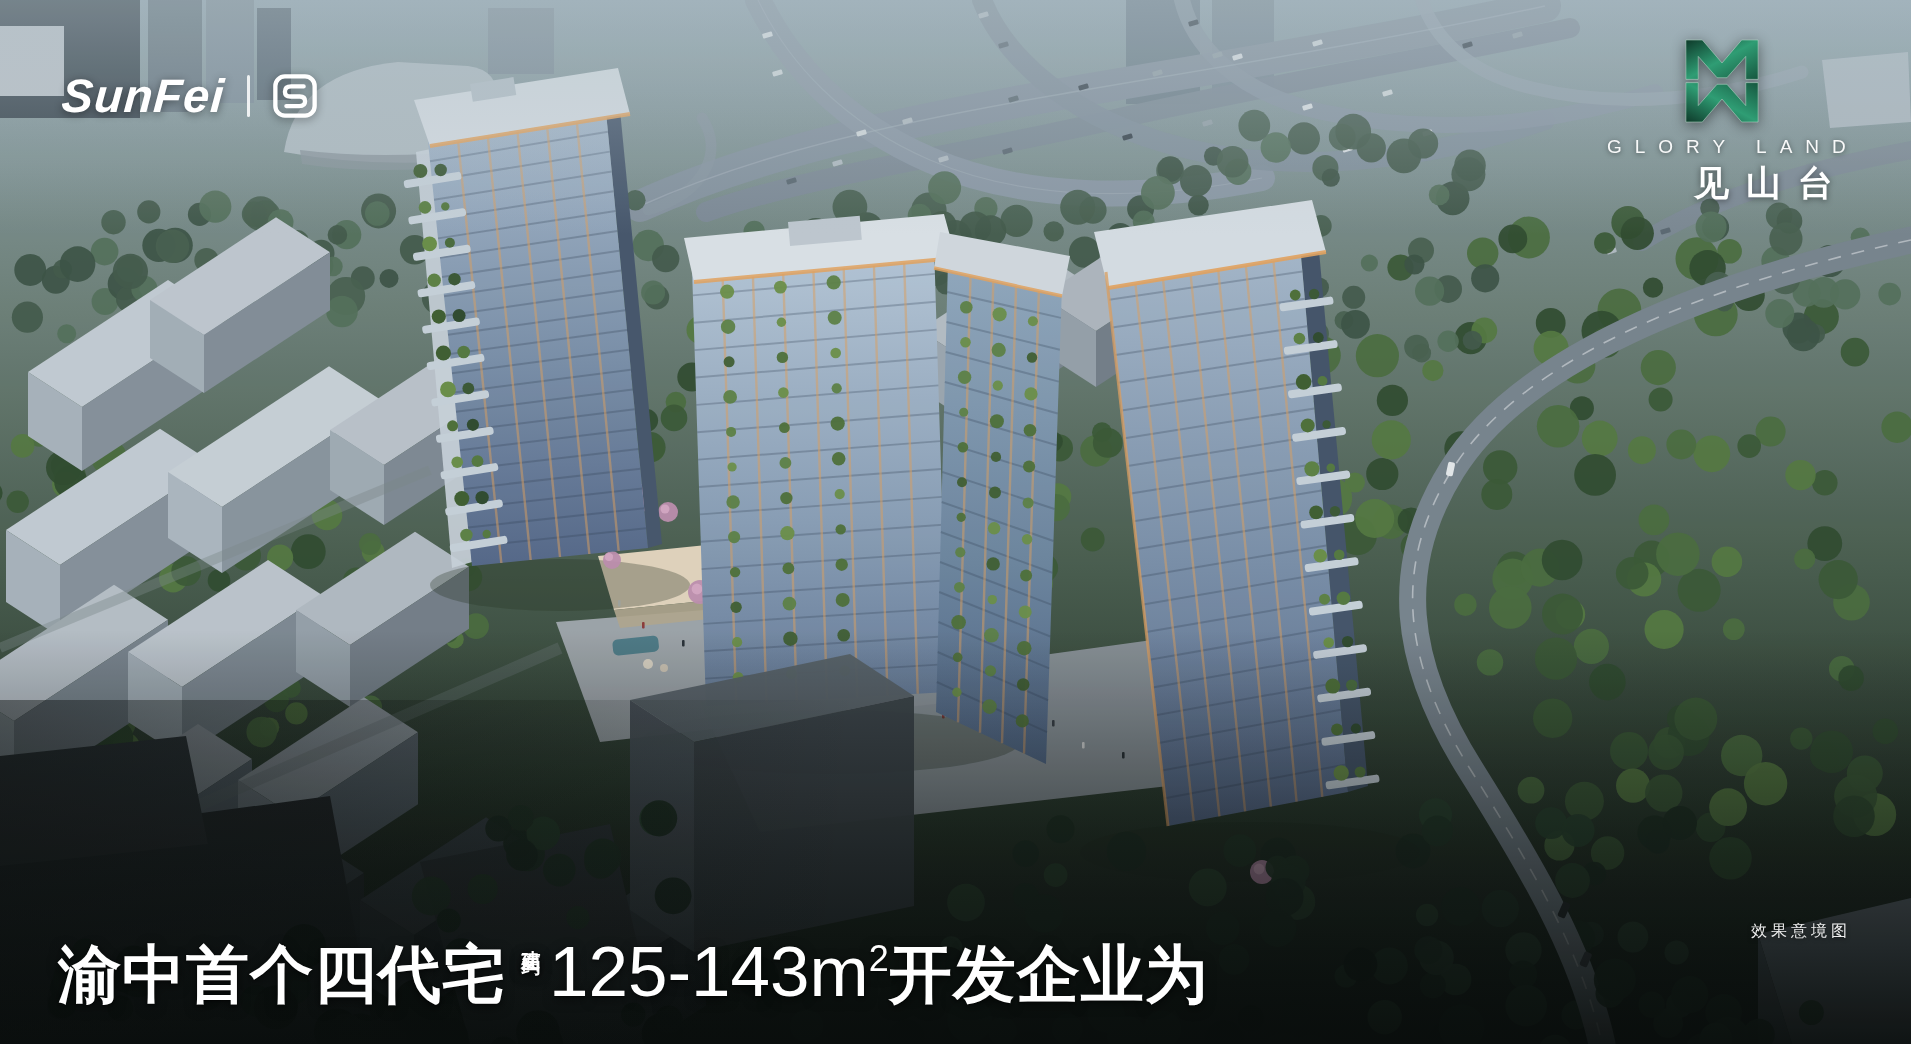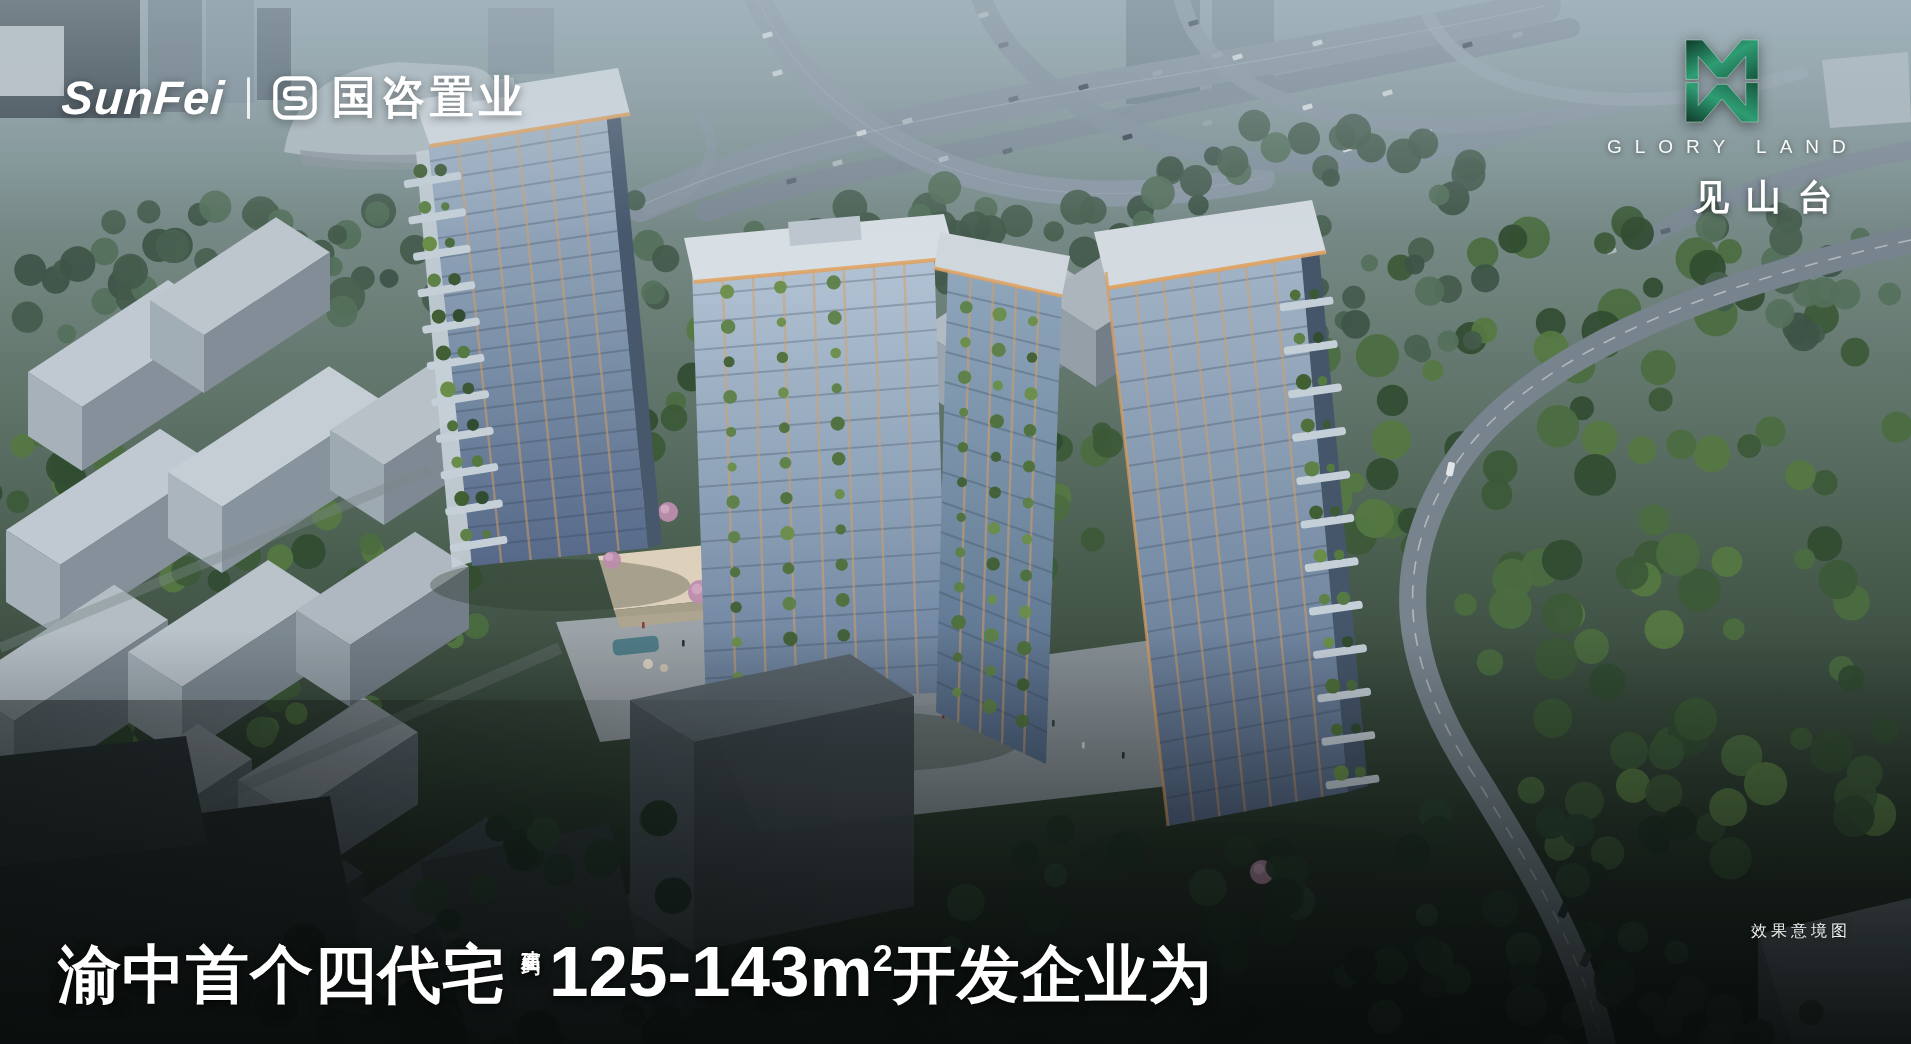--- a/index.html
+++ b/index.html
@@ -20,35 +20,35 @@
   .cn1{font-size:40px;font-weight:800;letter-spacing:3px;}
   .divider{width:3px;height:42px;background:rgba(255,255,255,.85);margin:0 8px;border-radius:2px;}
   .guozi-icon svg{display:block;filter:drop-shadow(0 2px 4px rgba(0,0,0,.4));}
   .cn2{font-size:44px;font-weight:800;letter-spacing:5px;}
 
   
   .project-logo{position:absolute;left:1594px;top:38px;width:256px;text-align:right;color:#fff;}
   .project-logo .mark{display:block;margin:0 auto;filter:drop-shadow(0 3px 7px rgba(0,0,0,.45));}
   .project-logo .en{margin-top:12px;font-size:19px;font-weight:500;letter-spacing:13px;text-indent:13px;
     color:rgba(255,255,255,.95);text-shadow:0 1px 5px rgba(0,0,0,.5);white-space:nowrap;}
-  .project-logo .cn{margin-top:16px;font-size:35px;font-weight:600;letter-spacing:17px;text-indent:17px;
+  .project-logo .cn{margin-top:2px;font-size:35px;font-weight:600;letter-spacing:17px;text-indent:17px;
     text-shadow:0 1px 6px rgba(0,0,0,.5);white-space:nowrap;}
 
   
   .headline{
     position:absolute;left:58px;top:934px;display:flex;align-items:flex-end;color:#fff;
     text-shadow:0 3px 12px rgba(0,0,0,.6),0 1px 2px rgba(0,0,0,.55);white-space:nowrap;
   }
   .h-cn{font-size:63px;font-weight:800;letter-spacing:1px;line-height:1.02;}
   .h-vert{
     writing-mode:vertical-rl;text-orientation:upright;
     font-size:19px;font-weight:700;line-height:1;letter-spacing:4px;
     height:68px;margin:0 8px 4px 16px;
   }
-  .h-num{font-size:71px;font-weight:700;line-height:.94;letter-spacing:0;}
+  .h-num{font-size:71px;font-weight:400;line-height:.94;letter-spacing:0;}
   .h-num sup{font-size:36px;line-height:0;}
 
   
   .caption{
     position:absolute;right:60px;top:921px;font-size:16px;letter-spacing:4px;
     color:rgba(255,255,255,.92);text-shadow:0 1px 4px rgba(0,0,0,.55);
   }
   .disclaimer{
     position:absolute;left:1162px;top:958px;width:738px;
     font-size:12.5px;line-height:1.4;color:rgba(255,255,255,.8);
@@ -1042,21 +1042,20 @@
 
   <div class="brand-lockup">
     <span class="sunfei">SunFei</span>
     <span class="divider"></span>
     <span class="guozi-icon">
       <svg width="46" height="46" viewBox="0 0 48 48">
         <rect x="3.5" y="3.5" width="41" height="41" rx="10" fill="none" stroke="#ffffff" stroke-width="4.5"></rect>
         <path d="M33,14 H20 Q13.5,14 13.5,19.5 Q13.5,24.5 19,24.5 H29 Q34.5,24.5 34.5,29.5 Q34.5,34.5 28.5,34.5 H15" fill="none" stroke="#ffffff" stroke-width="4.5" stroke-linecap="round"></path>
       </svg>
     </span>
-    <span class="cn2">国咨置业</span>
   </div>
 
   <div class="project-logo">
     <svg class="mark" width="82" height="86" viewBox="0 0 100 104">
       <defs>
         <linearGradient id="gGreen" x1="0" y1="0" x2="1" y2="1">
           <stop offset="0" stop-color="#0e3a2a"></stop>
             <stop offset="0.5" stop-color="#2f9d74"></stop>
             <stop offset="1" stop-color="#16573f"></stop>
         </linearGradient>

